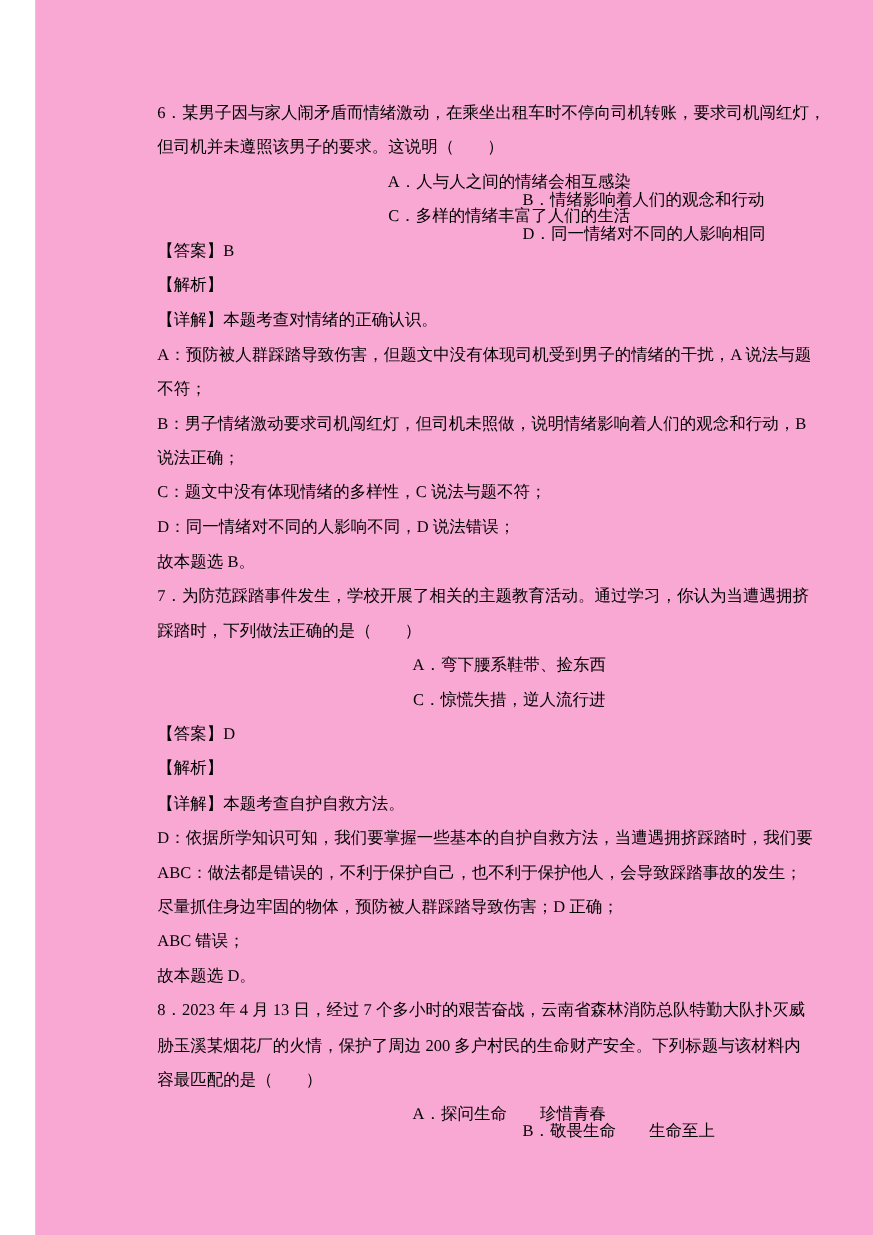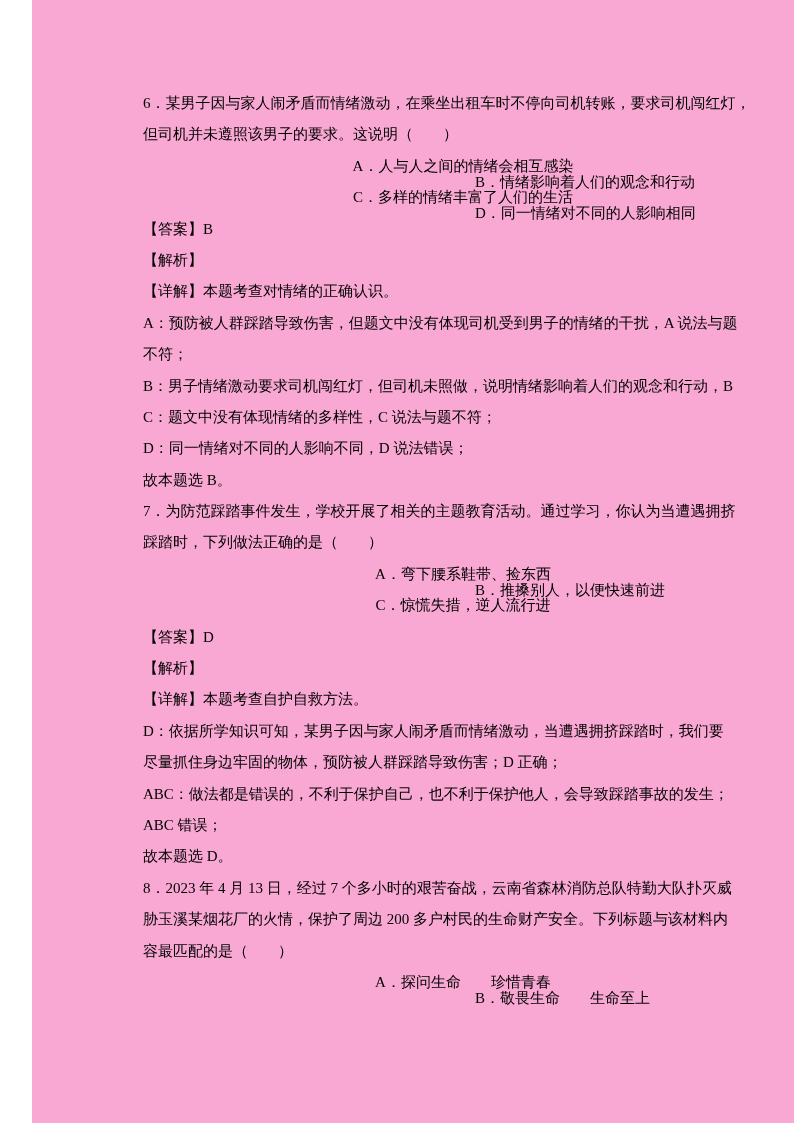--- a/index.html
+++ b/index.html
@@ -61,39 +61,39 @@
     <div class="line opt-row">
       <span class="opt-left">C．多样的情绪丰富了人们的生活</span>
       <span class="opt-right">D．同一情绪对不同的人影响相同</span>
     </div>
     <div class="line">【答案】B</div>
     <div class="line">【解析】</div>
     <div class="line">【详解】本题考查对情绪的正确认识。</div>
     <div class="line">A：预防被人群踩踏导致伤害，但题文中没有体现司机受到男子的情绪的干扰，A 说法与题</div>
     <div class="line">不符；</div>
     <div class="line">B：男子情绪激动要求司机闯红灯，但司机未照做，说明情绪影响着人们的观念和行动，B</div>
+    <div class="line">说法正确；</div>
     <div class="line">C：题文中没有体现情绪的多样性，C 说法与题不符；</div>
     <div class="line">D：同一情绪对不同的人影响不同，D 说法错误；</div>
     <div class="line">故本题选 B。</div>
 
     <div class="line">7．为防范踩踏事件发生，学校开展了相关的主题教育活动。通过学习，你认为当遭遇拥挤</div>
     <div class="line">踩踏时，下列做法正确的是（　　）</div>
     <div class="line opt-row">
       <span class="opt-left">A．弯下腰系鞋带、捡东西</span>
-      <span class="opt-right">B．推搡别人，以便快速前进</span>
     </div>
     <div class="line opt-row">
       <span class="opt-left">C．惊慌失措，逆人流行进</span>
     </div>
     <div class="line">【答案】D</div>
     <div class="line">【解析】</div>
     <div class="line">【详解】本题考查自护自救方法。</div>
-    <div class="line">D：依据所学知识可知，某男子因与家人闹矛盾而情绪激动，当遭遇拥挤踩踏时，我们要</div>
+    <div class="line">D：依据所学知识可知，我们要掌握一些基本的自护自救方法，当遭遇拥挤踩踏时，我们要</div>
+    <div class="line">ABC：做法都是错误的，不利于保护自己，也不利于保护他人，会导致踩踏事故的发生；</div>
     <div class="line">尽量抓住身边牢固的物体，预防被人群踩踏导致伤害；D 正确；</div>
-    <div class="line">ABC：做法都是错误的，不利于保护自己，也不利于保护他人，会导致踩踏事故的发生；</div>
     <div class="line">ABC 错误；</div>
     <div class="line">故本题选 D。</div>
 
     <div class="line">8．2023 年 4 月 13 日，经过 7 个多小时的艰苦奋战，云南省森林消防总队特勤大队扑灭威</div>
     <div class="line">胁玉溪某烟花厂的火情，保护了周边 200 多户村民的生命财产安全。下列标题与该材料内</div>
     <div class="line">容最匹配的是（　　）</div>
     <div class="line opt-row">
       <span class="opt-left">A．探问生命　　珍惜青春</span>
       <span class="opt-right">B．敬畏生命　　生命至上</span>
     </div>

